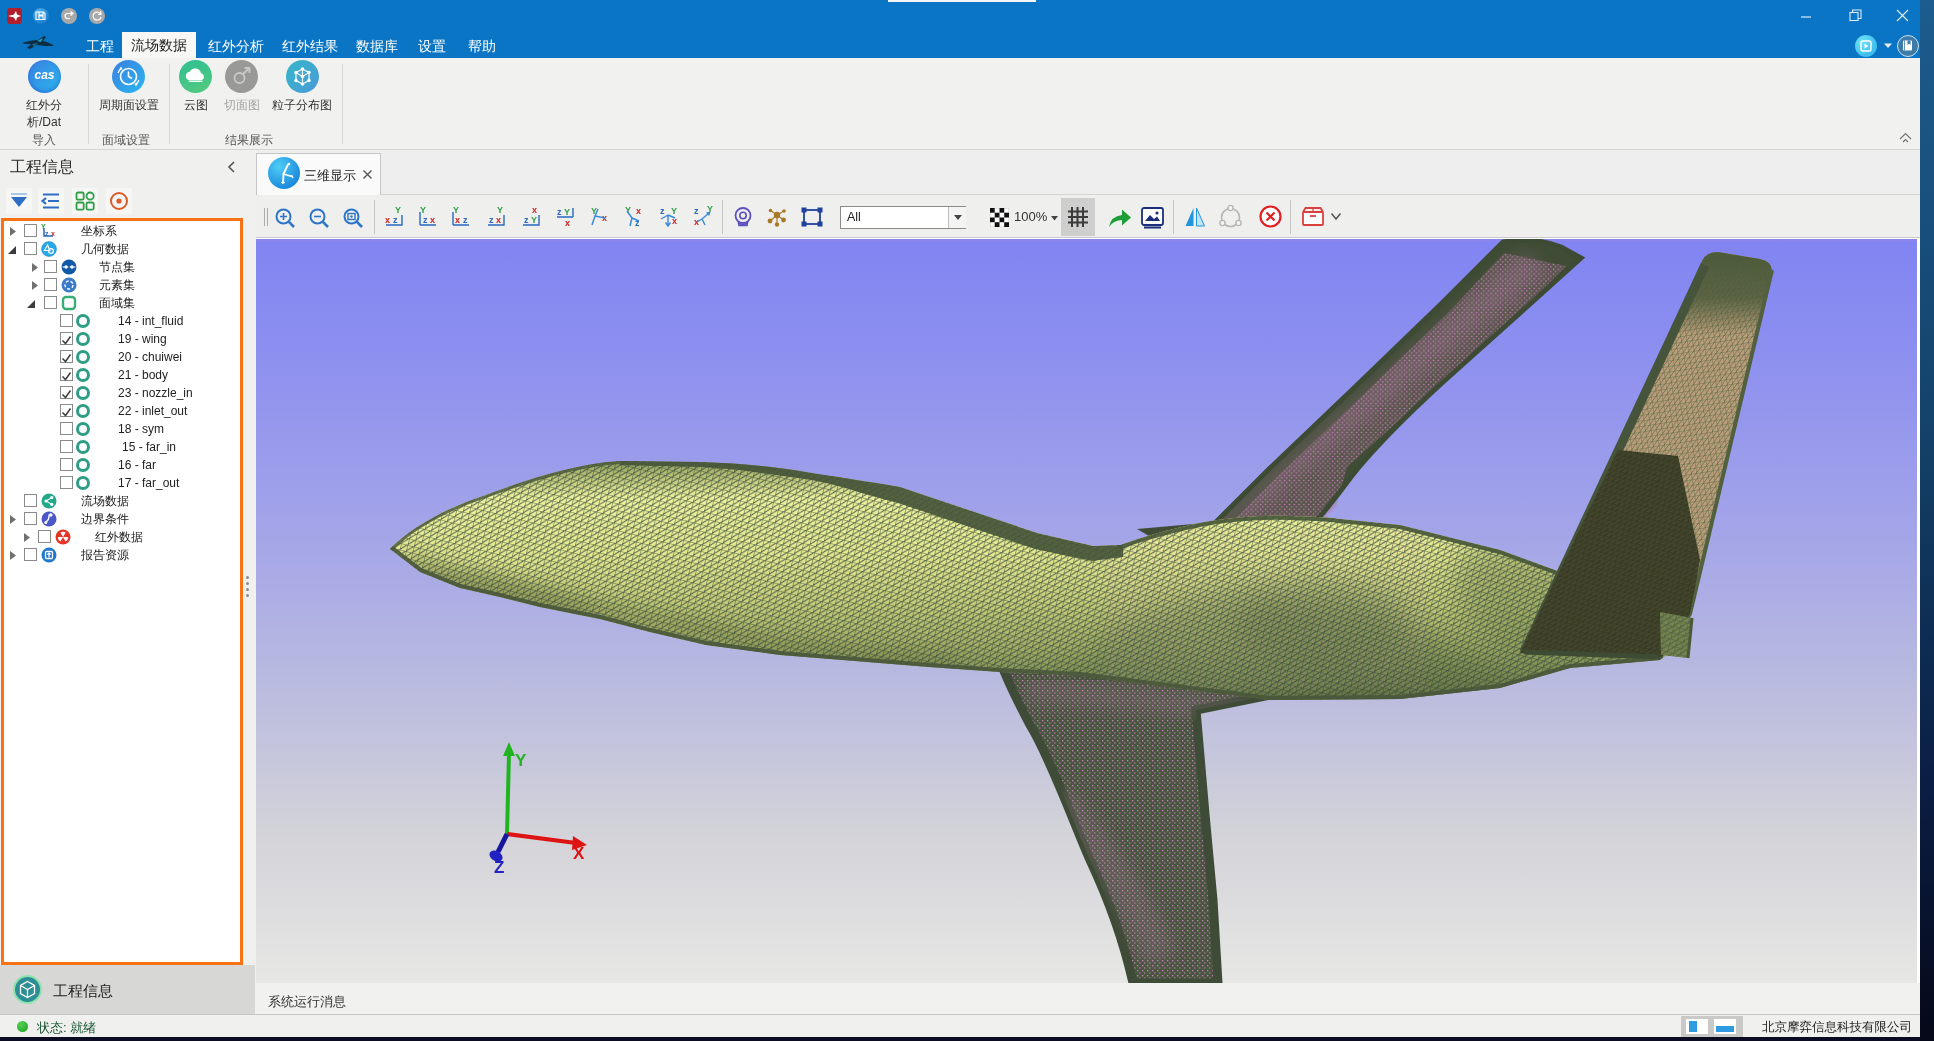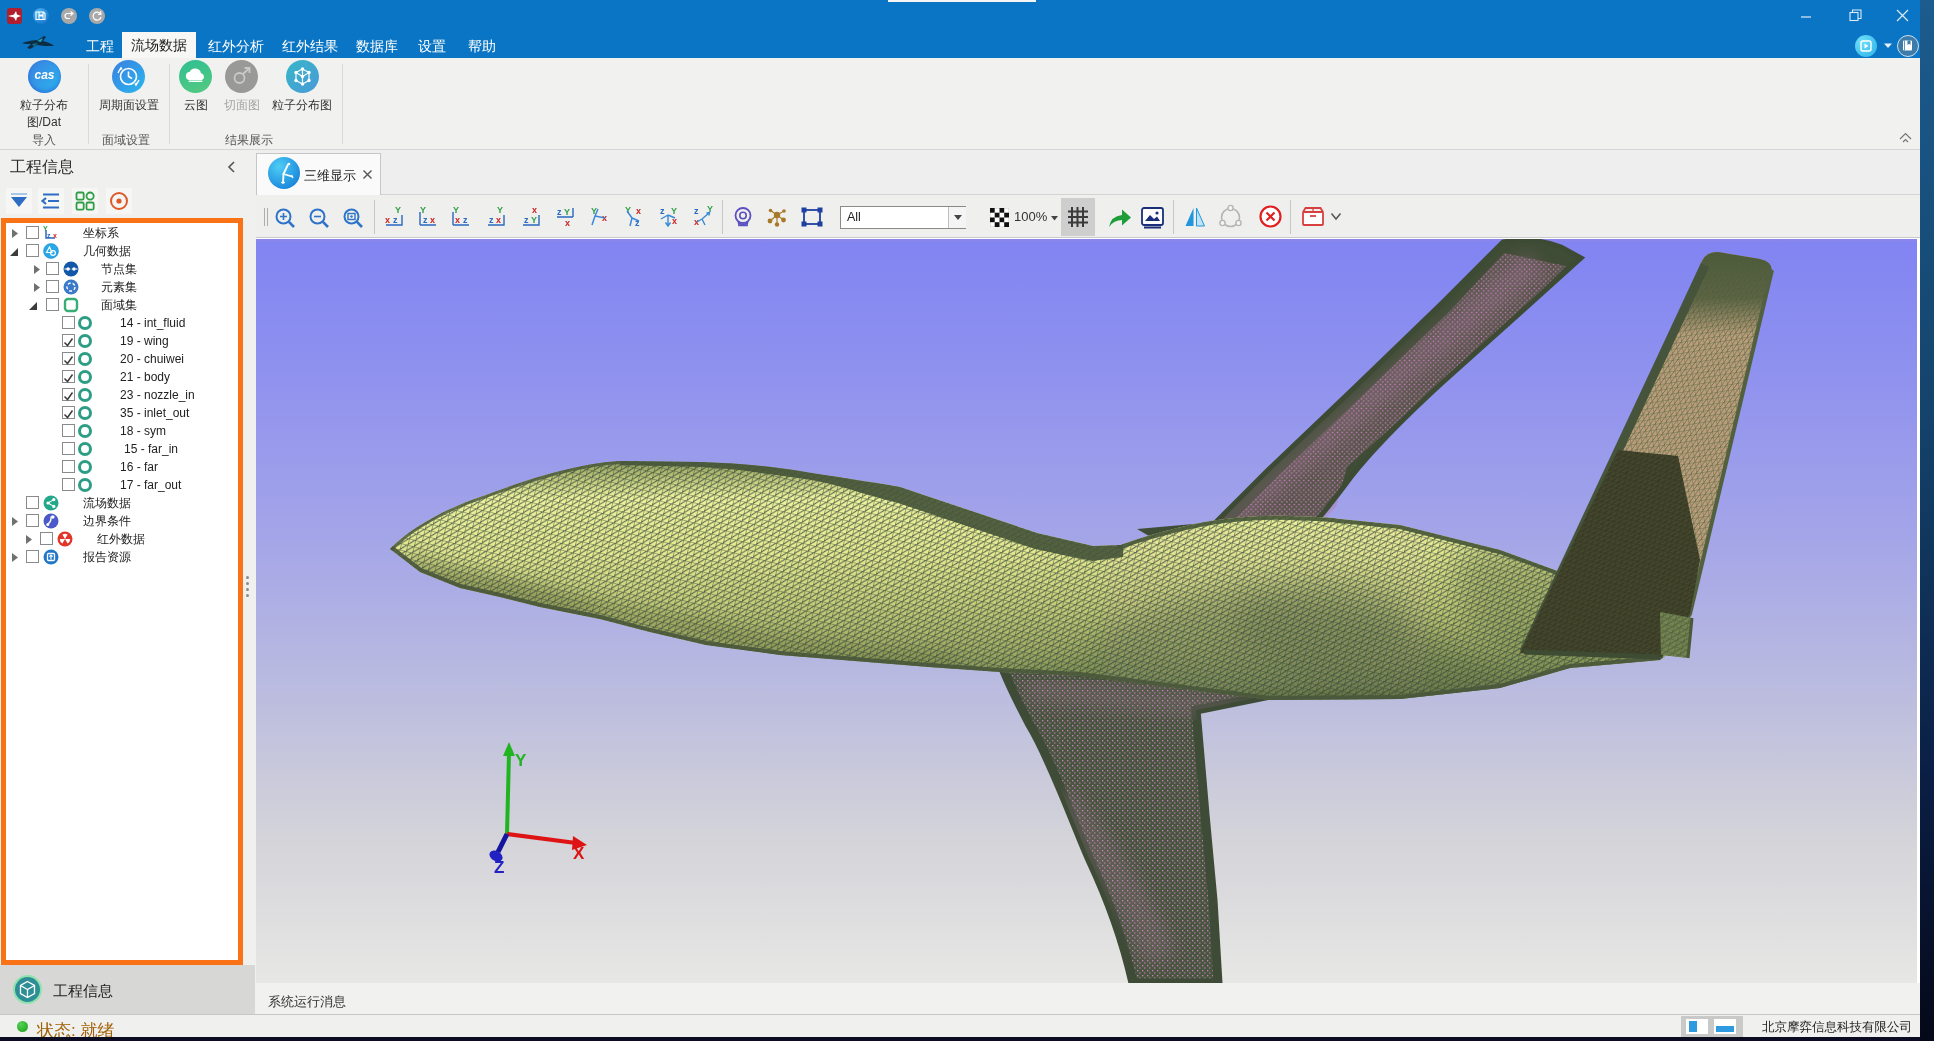--- a/index.html
+++ b/index.html
@@ -99,21 +99,21 @@
         <path d="M6.5 4.5 V14.5" stroke="#3d7ba8" stroke-width=".8"></path>
       </svg>
   </div>
 </div>
 <div class="abs" id="ribbon">
 
   <div class="abs" style="left:28px;top:2px;width:33px;height:33px;border-radius:50%;background:linear-gradient(135deg,#3a7fe0,#2bb7ef);">
     <div class="abs" style="left:0;top:0;width:33px;height:33px;border-radius:50%;box-shadow:inset 0 -2px 4px rgba(40,60,200,.45)"></div>
     <div class="abs" style="left:0;top:8px;width:33px;text-align:center;color:#fff;font-size:12px;font-style:italic;font-weight:bold">cas</div>
   </div>
-  <div class="riblabel" style="left:10px;width:68px">粒子分布图/Dat</div>
+  <div class="riblabel" style="left:10px;width:68px">红外分析/Dat</div>
   <div class="ribgroup" style="left:10px;width:68px">导入</div>
   <div class="ribsep" style="left:88px"></div>
 
   <div class="abs" style="left:112px;top:2px;width:33px;height:33px;border-radius:50%;background:linear-gradient(135deg,#3a7fe0,#2bb7ef)">
     <svg width="33" height="33" viewBox="0 0 33 33">
         <circle cx="16.5" cy="16.5" r="8" fill="none" stroke="#fff" stroke-width="1.6"></circle>
         <path d="M16.5 11.5 V16.5 L20 18.5" fill="none" stroke="#fff" stroke-width="1.6"></path>
         <path d="M6 13 a11 11 0 0 1 4 -5 M27 20 a11 11 0 0 1 -4 5" fill="none" stroke="#fff" stroke-width="1.4"></path>
         <path d="M9 6.5 L10.5 9.5 L7 9.8 Z M24 26.5 L22.5 23.5 L26 23.2 Z" fill="#fff"></path>
       </svg>
@@ -184,21 +184,21 @@
           <rect x="14.5" y="4.5" width="7.2" height="7.2" rx="3.6"></rect>
           <rect x="4.5" y="14.5" width="7.2" height="7.2" rx="1.5"></rect>
           <rect x="14.5" y="14.5" width="7.2" height="7.2" rx="1.5"></rect>
         </g>
       </svg></div>
   <div class="abs" style="left:106px;top:38px;width:26px;height:26px;background:#f6f6f5"><svg width="26" height="26" viewBox="0 0 26 26">
         <circle cx="13" cy="13" r="8" fill="none" stroke="#dd5a28" stroke-width="2"></circle>
         <circle cx="13" cy="13" r="2.6" fill="#dd5a28"></circle>
       </svg></div>
 
-  <div class="abs" id="treebox" style="left:1px;top:68px;width:242px;height:747px;background:#fff;border:5px solid #f97316">
+  <div class="abs" id="treebox" style="left:1px;top:68px;width:242px;height:747px;background:#fff;border:3px solid #f97316">
     <div class="treerow" style="left:0;top:1px;width:240px">
       <svg class="abs" style="left:5px;top:5px" width="8" height="9">
           <path d="M1 0 L7 4.5 L1 9 Z" fill="#707070"></path>
         </svg>
       <div class="cb" style="left:20px"></div>
       <svg class="abs" style="left:36px;top:1px" width="17" height="16" viewBox="0 0 17 16">
           <path d="M4 5 V13 H13" fill="none" stroke="#2a6ac0" stroke-width="1.5"></path>
           <text x="1" y="6" font-size="7" fill="#2f9e47" font-weight="bold">Y</text>
           <text x="5" y="13" font-size="7" fill="#2a6ac0" font-weight="bold">z</text>
           <text x="11" y="13" font-size="7" fill="#d03030" font-weight="bold">x</text>
@@ -283,21 +283,21 @@
             <path d="M1.5 5.5 L4.5 8.5 L9.5 1.5" fill="none" stroke="#3c3c3c" stroke-width="1.5"></path>
           </svg></div>
         <div class="ring" style="left:72px"></div>
         <span class="abs" style="left:114px">23 - nozzle_in</span>
       </div>
     <div class="treerow" style="left:0;top:181px;width:240px">
         <div class="cb" style="left:56px"><svg width="11" height="11" viewBox="0 0 11 11">
             <path d="M1.5 5.5 L4.5 8.5 L9.5 1.5" fill="none" stroke="#3c3c3c" stroke-width="1.5"></path>
           </svg></div>
         <div class="ring" style="left:72px"></div>
-        <span class="abs" style="left:114px">35 - inlet_out</span>
+        <span class="abs" style="left:114px">22 - inlet_out</span>
       </div>
     <div class="treerow" style="left:0;top:199px;width:240px">
         <div class="cb" style="left:56px"></div>
         <div class="ring" style="left:72px"></div>
         <span class="abs" style="left:114px">18 - sym</span>
       </div>
     <div class="treerow" style="left:0;top:217px;width:240px">
         <div class="cb" style="left:56px"></div>
         <div class="ring" style="left:72px"></div>
         <span class="abs" style="left:118px">15 - far_in</span>
@@ -719,21 +719,21 @@
   <text x="317" y="620" font-family="Liberation Sans,sans-serif" font-size="17" font-weight="bold" fill="#de1414">X</text>
   <text x="238" y="634" font-family="Liberation Sans,sans-serif" font-size="17" font-weight="bold" fill="#2222c2">Z</text>
 </g>
 </svg>
 </div>
 <div class="abs" id="msgbar">
     <div class="abs" style="left:12px;top:10px;font-size:13px;color:#333">系统运行消息</div>
   </div>
 <div class="abs" id="statusbar">
   <div class="abs" style="left:17px;top:6px;width:11px;height:11px;border-radius:50%;background:radial-gradient(circle at 35% 30%,#55d055,#18a018)"></div>
-  <div class="abs" style="left:37px;top:4px;font-size:17px;color:#a16207">状态: 就绪</div>
+  <div class="abs" style="left:37px;top:4px;font-size:13px;color:#14532d">状态: 就绪</div>
   <div class="abs" style="left:1681px;top:1px;width:62px;height:21px;background:#c9c9c8"></div>
   <div class="abs" style="left:1686px;top:4px;width:22px;height:15px;background:#fff">
       <div style="position:absolute;left:3px;top:2px;width:8px;height:11px;background:#2e9ae0"></div>
     </div>
   <div class="abs" style="left:1714px;top:4px;width:22px;height:15px;background:#fff">
       <div style="position:absolute;left:2px;top:7px;width:18px;height:6px;background:#2e9ae0"></div>
     </div>
   <div class="abs" style="left:1762px;top:4px;font-size:12.5px;color:#222">北京摩弈信息科技有限公司</div>
 </div>
 <div class="abs" id="bottomstrip"></div>

